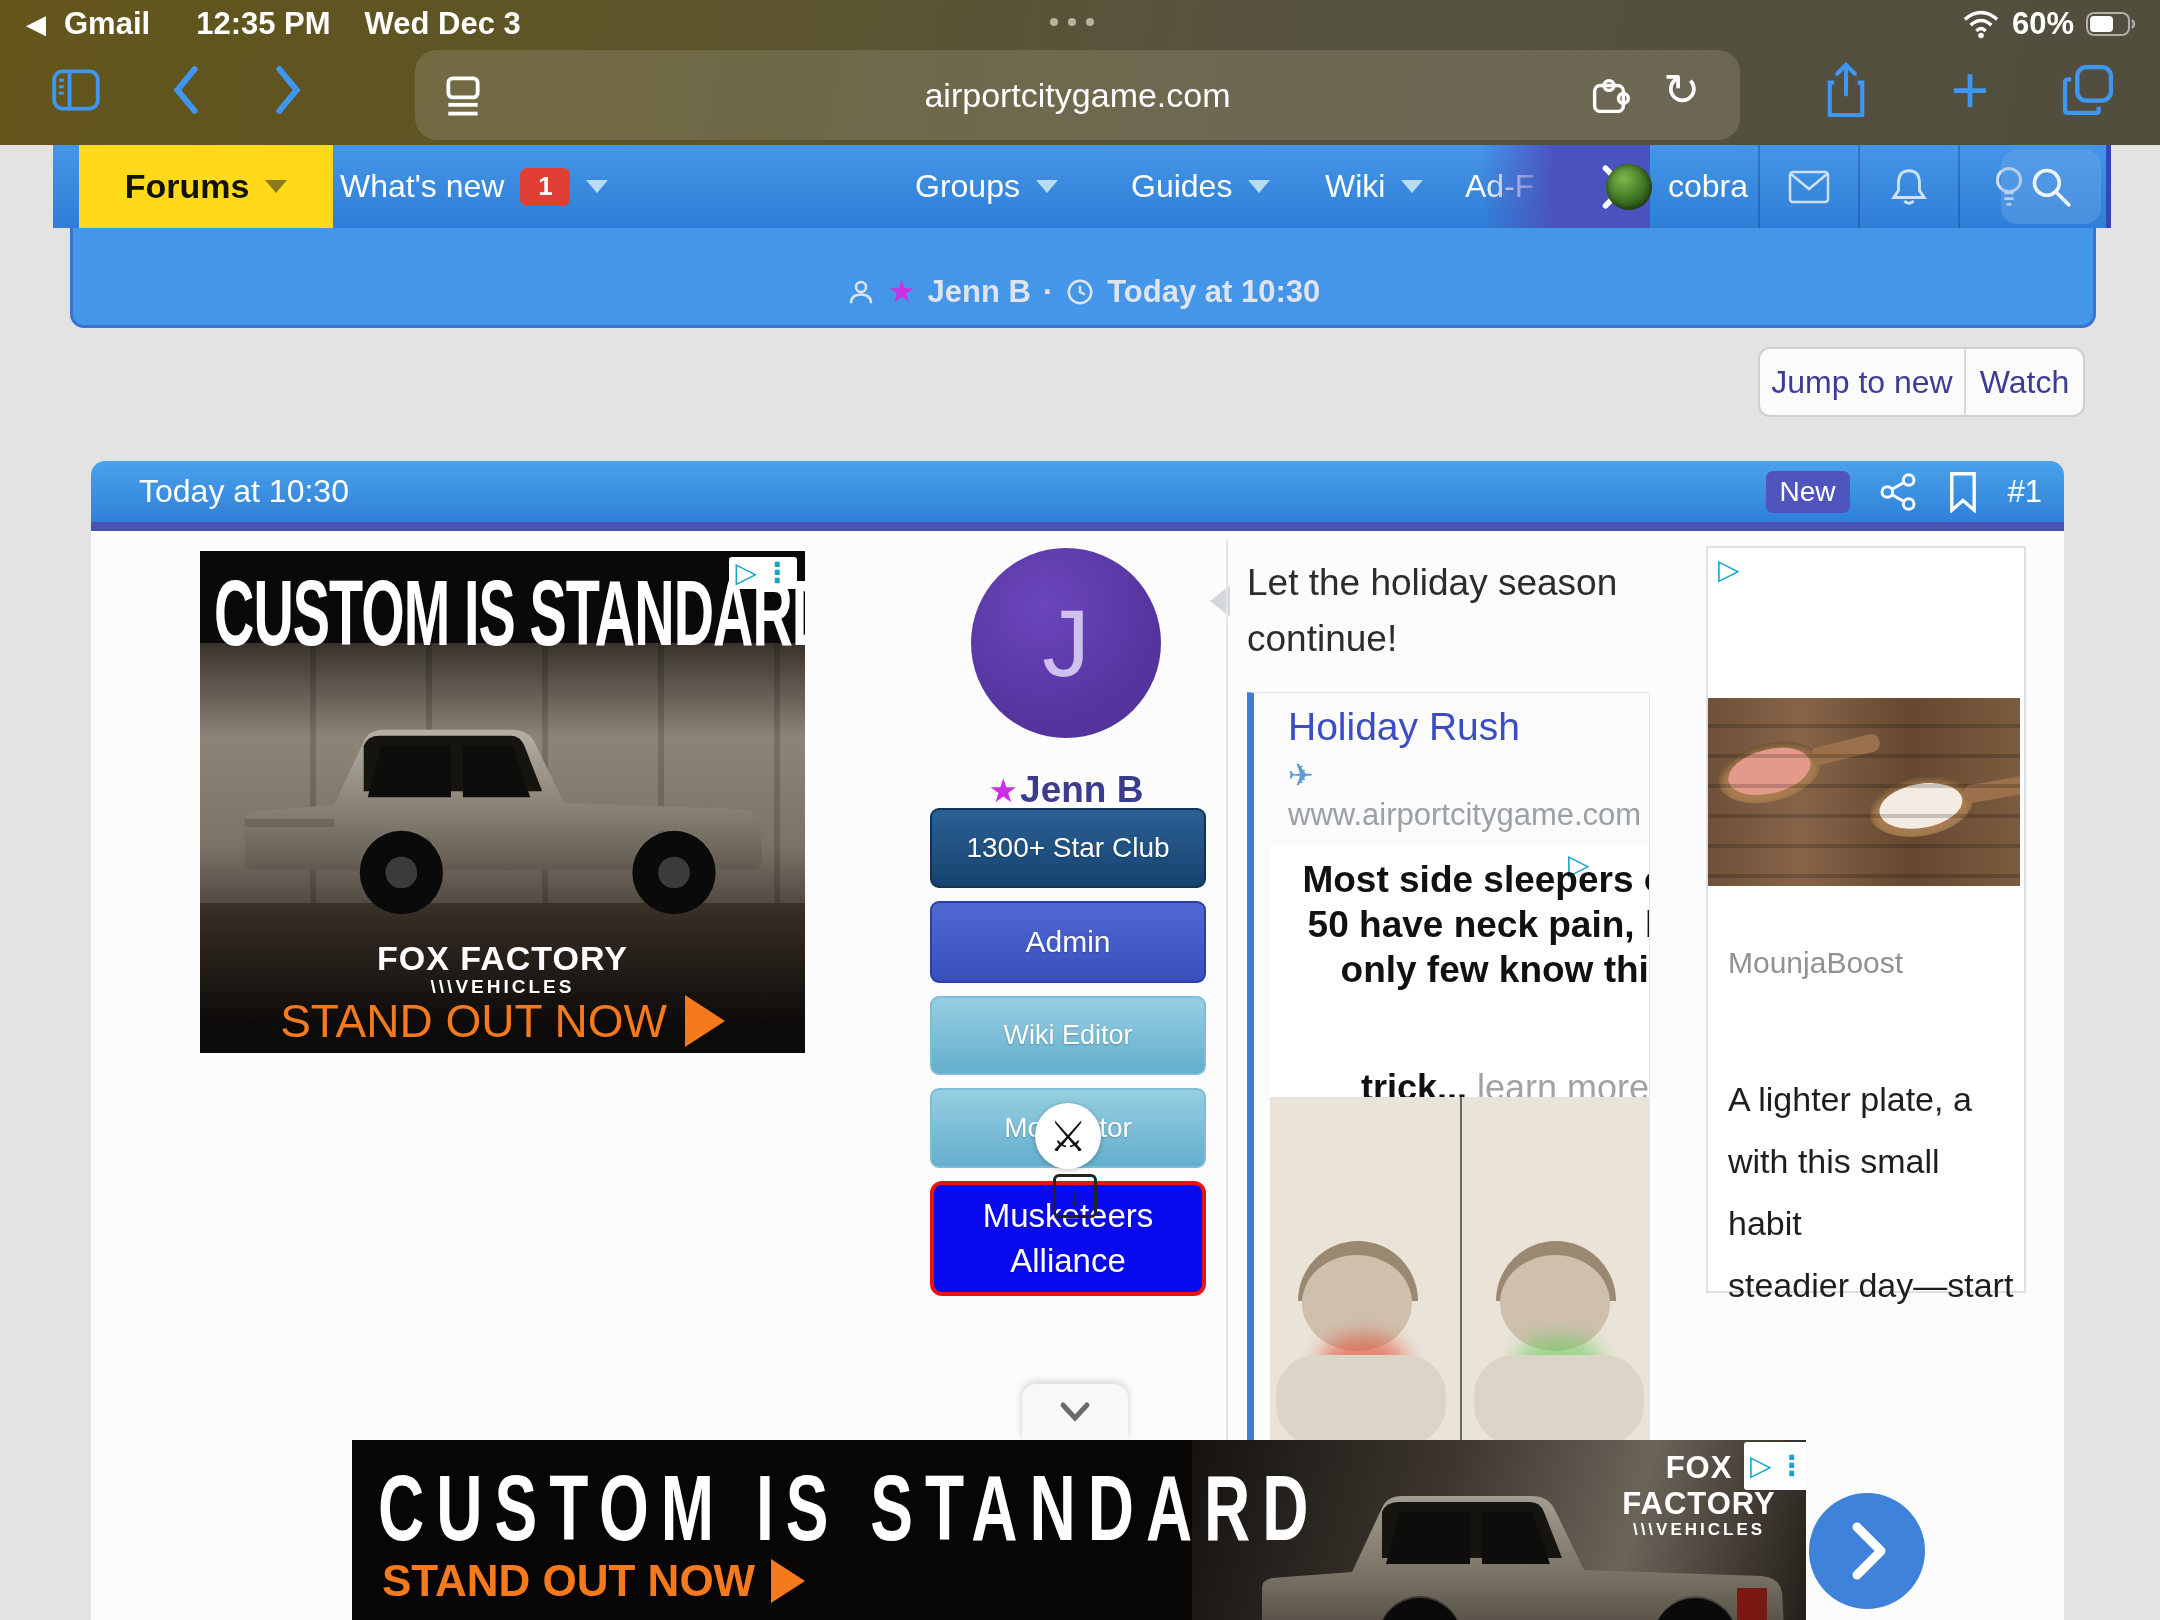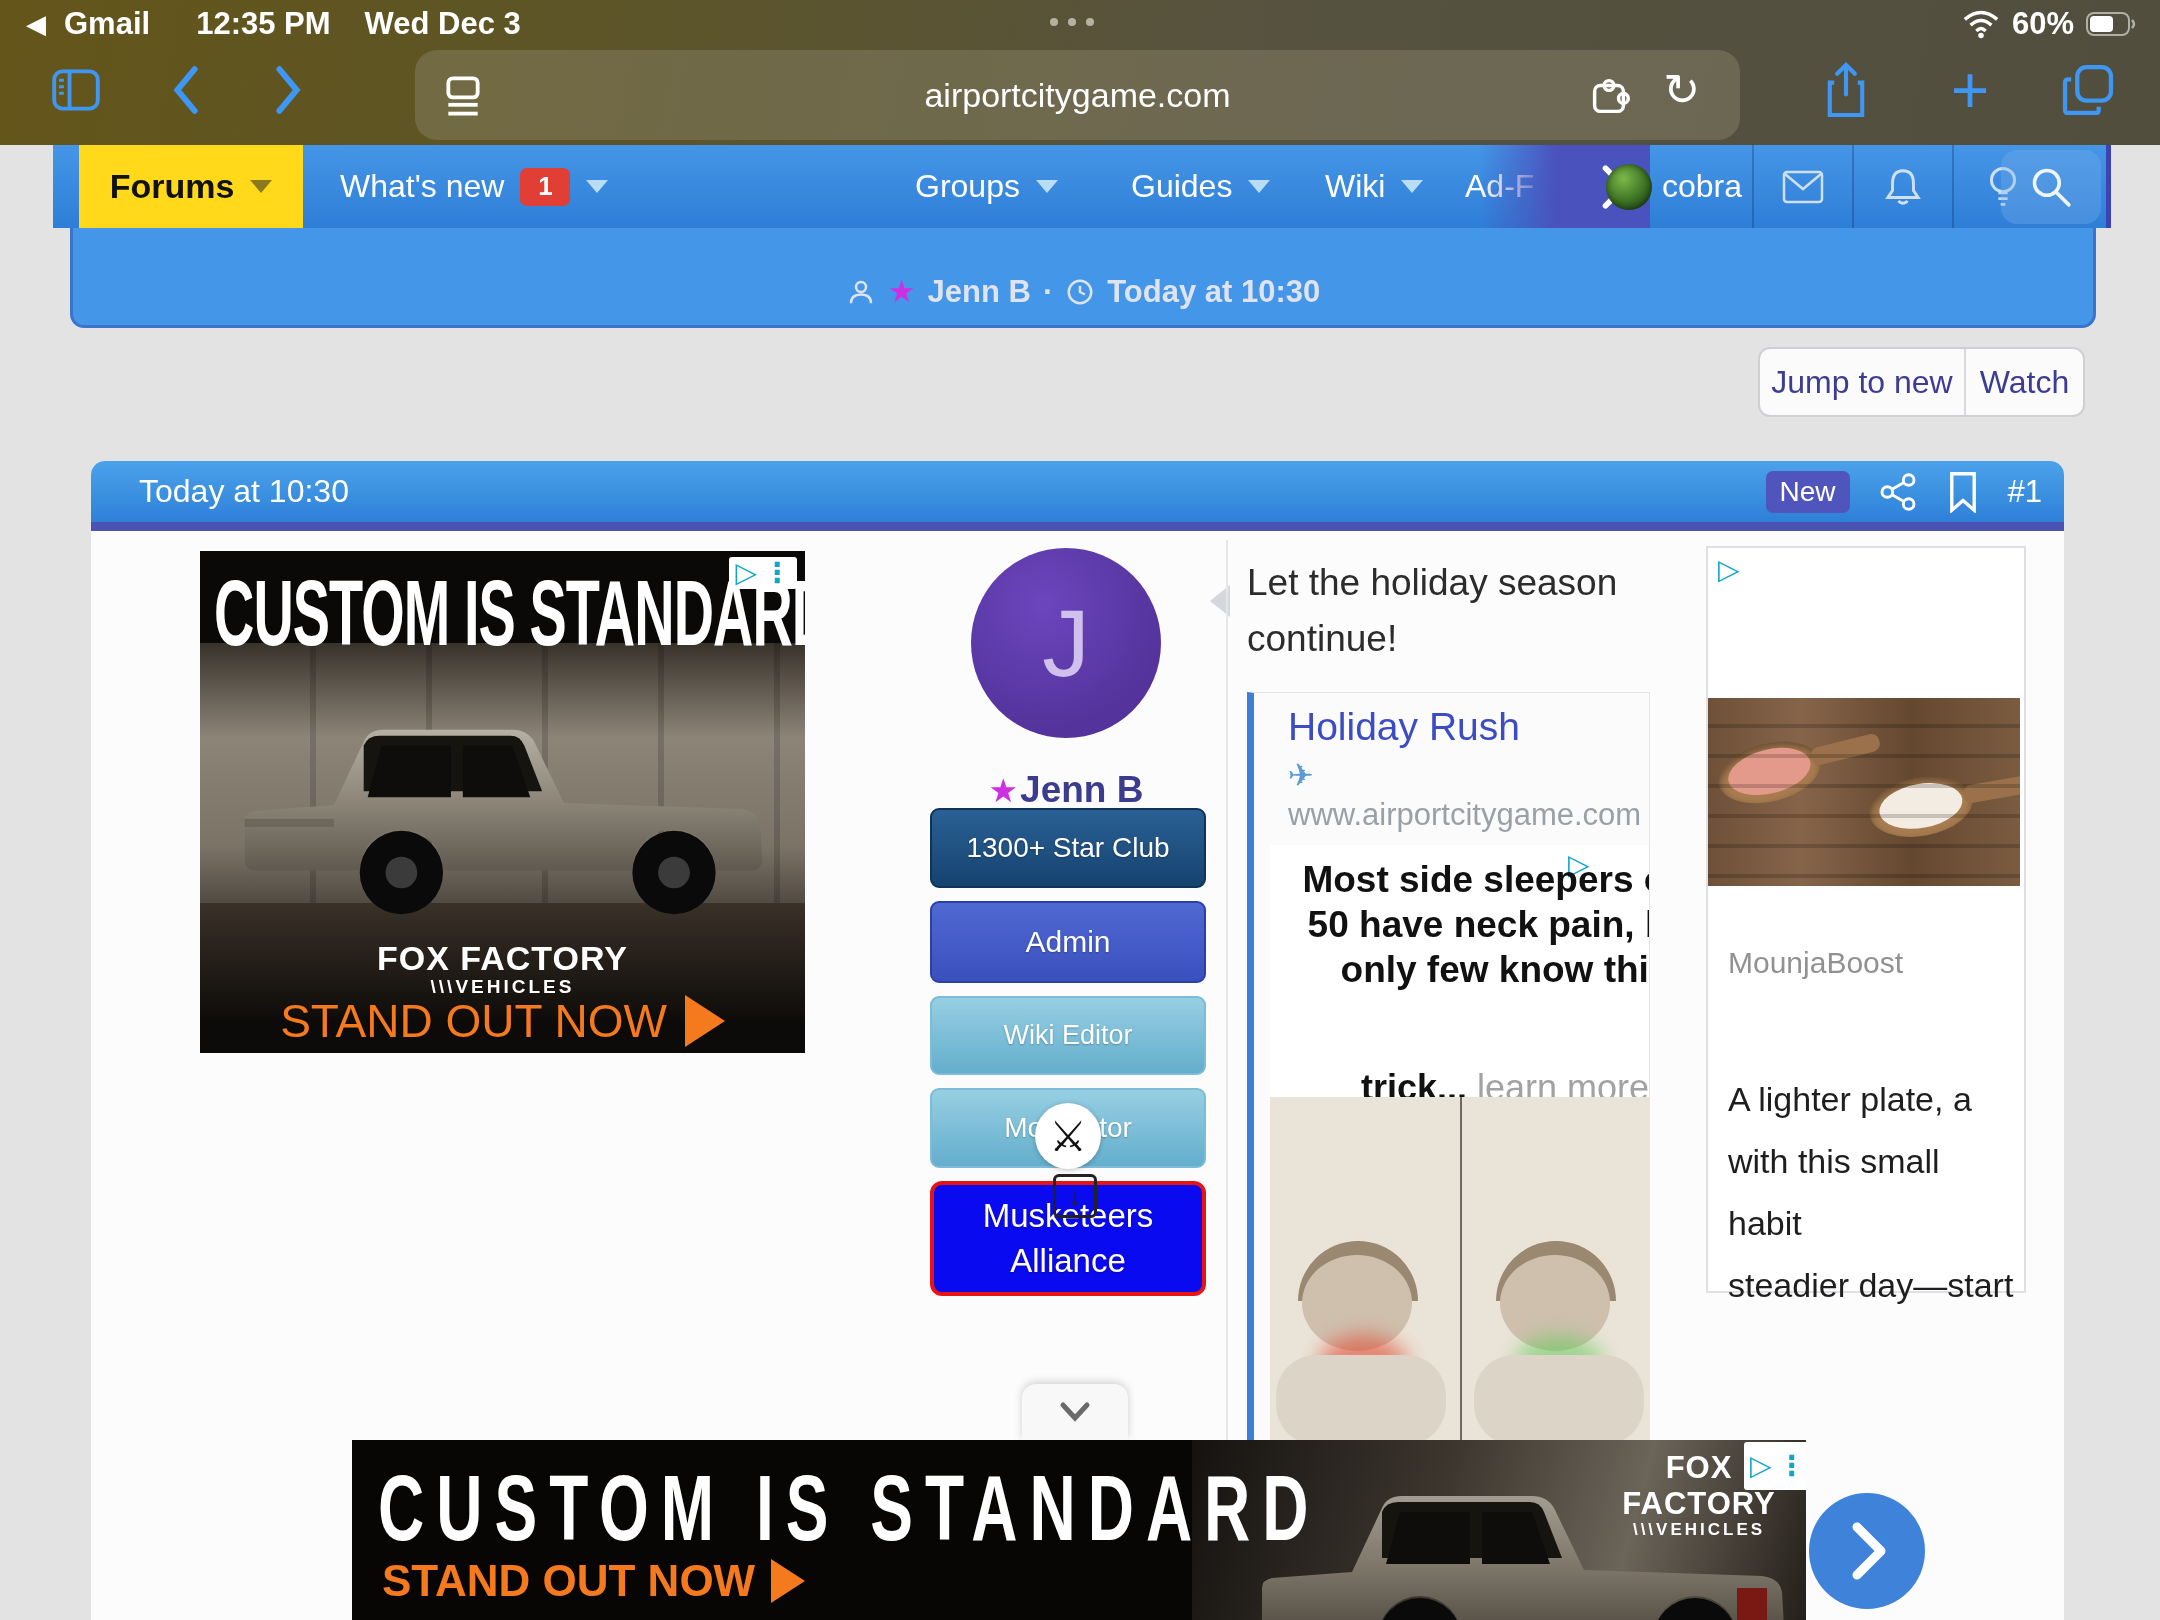--- a/index.html
+++ b/index.html
@@ -16,34 +16,34 @@
   .st-right{position:absolute;right:22px;top:0;display:flex;align-items:center;gap:12px}
   .toolbar{position:absolute;top:48px;left:0;right:0;height:94px}
   .tb-icon{position:absolute;top:12px;width:60px;height:60px;display:flex;align-items:center;justify-content:center}
   .urlpill{position:absolute;left:415px;top:2px;width:1325px;height:90px;border-radius:22px;
     background:rgba(142,136,110,0.42);display:flex;align-items:center;justify-content:center}
   .urltext{color:#fff;font-size:34px}
   .pill-ic{position:absolute;top:24px}
   
   .navbar{position:absolute;left:53px;top:145px;width:2053px;height:83px;z-index:6;
     background:linear-gradient(#4596e7,#2e7ed7);border-right:5px solid #3c43b4}
-  .forums-block{position:absolute;left:26px;top:0;width:224px;height:83px;background:#ffd91a;
+  .forums-block{position:absolute;left:26px;top:0;width:254px;height:83px;background:#ffd91a;
     display:flex;align-items:center;justify-content:center;gap:16px;color:#111;font-size:34px;font-weight:700}
   .caret{width:0;height:0;border-left:11px solid transparent;border-right:11px solid transparent;border-top:13px solid #baddf6}
   .caret.dark{border-top-color:#8a7a1d}
   .nitem{position:absolute;top:0;height:83px;display:flex;align-items:center;gap:16px;color:#fff;font-size:32px}
   .nbadge{min-width:38px;height:38px;border-radius:7px;background:#e13e35;color:#fff;font-size:26px;font-weight:700;
     display:flex;align-items:center;justify-content:center;padding:0 6px}
   .nav-overlay{position:absolute;left:1427px;top:0;width:170px;height:83px;
     background:linear-gradient(90deg,rgba(74,82,189,0) 0%,#4a52bd 45%,#4a52bd 100%);
     display:flex;align-items:center;justify-content:flex-end}
   .nav-user{position:absolute;left:1549px;top:0;height:83px;display:flex;align-items:center;gap:10px;padding-left:0}
   .cobra-av{width:46px;height:46px;border-radius:50%;margin-left:4px;
     background:radial-gradient(circle at 38% 32%,#7cb84a,#3b7022 55%,#14300d 95%);box-shadow:inset 0 0 6px #06130394}
-  .cobra-name{color:#fff;font-size:32px;}
+  .cobra-name{color:#fff;font-size:32px;margin-left:6px}
   .nav-sep{width:2px;height:83px;background:rgba(10,20,80,0.25)}
   .nav-cell{width:78px;height:83px;display:flex;align-items:center;justify-content:center}
   .search-tab{position:absolute;left:1948px;top:5px;width:100px;height:74px;border-radius:16px;
     background:rgba(120,175,235,0.35);display:flex;align-items:center;justify-content:center}
   
   .tbanner{position:absolute;left:70px;top:150px;width:2020px;height:172px;z-index:2;
     background:#4496e8;border:3px solid #3a74cd;border-radius:14px;overflow:hidden}
   .ttitle{position:absolute;left:0;right:0;top:54px;text-align:center;color:#f8cf1b;font-size:44px;white-space:nowrap}
   .tbyline{position:absolute;left:0;right:0;top:120px;display:flex;align-items:center;justify-content:center;gap:12px;
     color:#dfe3ee;font-size:31px;font-weight:700}

